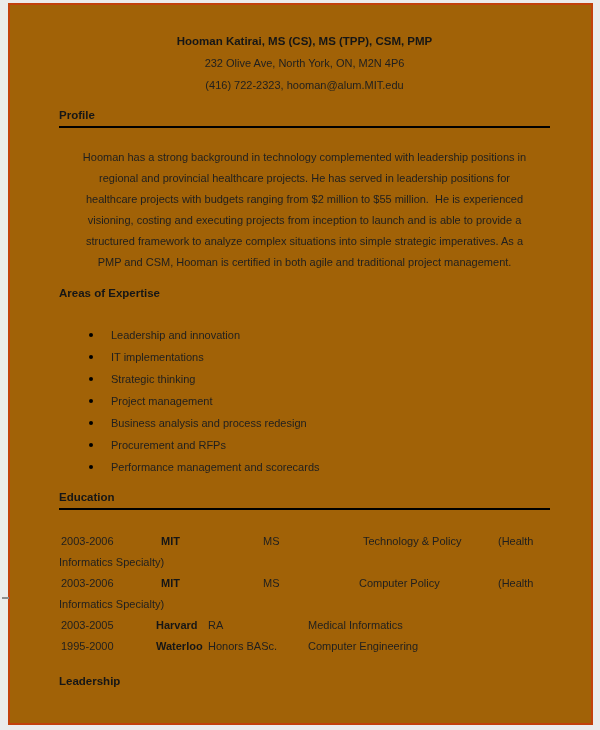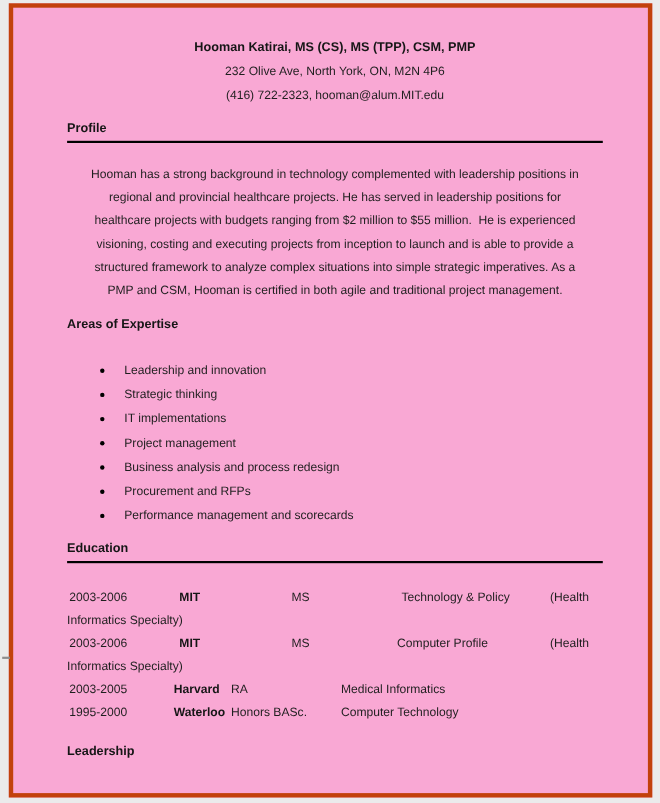--- a/index.html
+++ b/index.html
@@ -7,22 +7,22 @@
   body {
     position: relative;
     background: #ebebeb;
     font-family: "Liberation Sans", sans-serif;
     color: #1f1f1f;
     overflow: hidden;
   }
   .page {
     position: absolute;
     top: 3px; left: 8px; right: 7px; bottom: 5px;
-    background: #f9a8d4;
-    border: 4px solid #c2410c;
+    background: #a16207;
+    border: 2px solid #c2410c;
     padding: 0 41px 0 49px;
     overflow: hidden;
   }
   
   .doc-header {
     margin-top: 25px;
     text-align: center;
     line-height: 22px;
     font-size: 11px;
   }
@@ -124,25 +124,25 @@
 
   <div class="section-head head-expertise">Areas of Expertise</div>
 
   <ul class="expertise-list">
     <li>
       <span class="dot"></span>
       <span>Leadership and innovation</span>
     </li>
     <li>
       <span class="dot"></span>
+      <span>IT implementations</span>
+    </li>
+    <li>
+      <span class="dot"></span>
       <span>Strategic thinking</span>
-    </li>
-    <li>
-      <span class="dot"></span>
-      <span>IT implementations</span>
     </li>
     <li>
       <span class="dot"></span>
       <span>Project management</span>
     </li>
     <li>
       <span class="dot"></span>
       <span>Business analysis and process redesign</span>
     </li>
     <li>
@@ -165,37 +165,37 @@
       <span class="ec c-degree">MS</span>
       <span class="ec c-field">Technology &amp; Policy</span>
       <span class="ec c-note">(Health</span>
       <div class="edu-wrap">Informatics Specialty)</div>
     </div>
 
     <div class="edu-row two-line r12 row2">
       <span class="ec c-period">2003-2006</span>
       <span class="ec c-school bold">MIT</span>
       <span class="ec c-degree">MS</span>
-      <span class="ec c-field">Computer Profile</span>
+      <span class="ec c-field">Computer Policy</span>
       <span class="ec c-note">(Health</span>
       <div class="edu-wrap">Informatics Specialty)</div>
     </div>
 
     <div class="edu-row one-line r34">
       <span class="ec c-period">2003-2005</span>
       <span class="ec c-school bold">Harvard</span>
       <span class="ec c-degree">RA</span>
       <span class="ec c-field">Medical Informatics</span>
     </div>
 
     <div class="edu-row one-line r34">
       <span class="ec c-period">1995-2000</span>
       <span class="ec c-school bold">Waterloo</span>
       <span class="ec c-degree">Honors BASc.</span>
-      <span class="ec c-field">Computer Technology</span>
+      <span class="ec c-field">Computer Engineering</span>
     </div>
 
   </div>
 
   <div class="section-head head-employment">Leadership</div>
 
 </div>
 
 <div class="margin-dash"></div>
 

